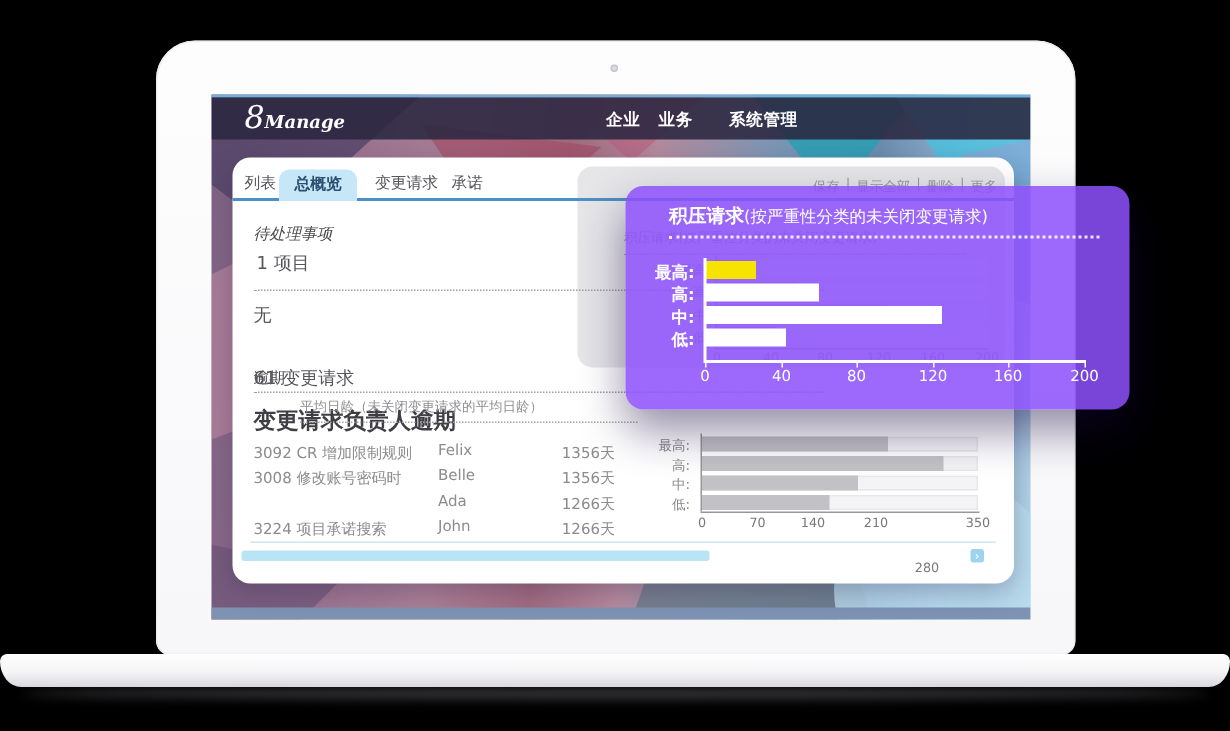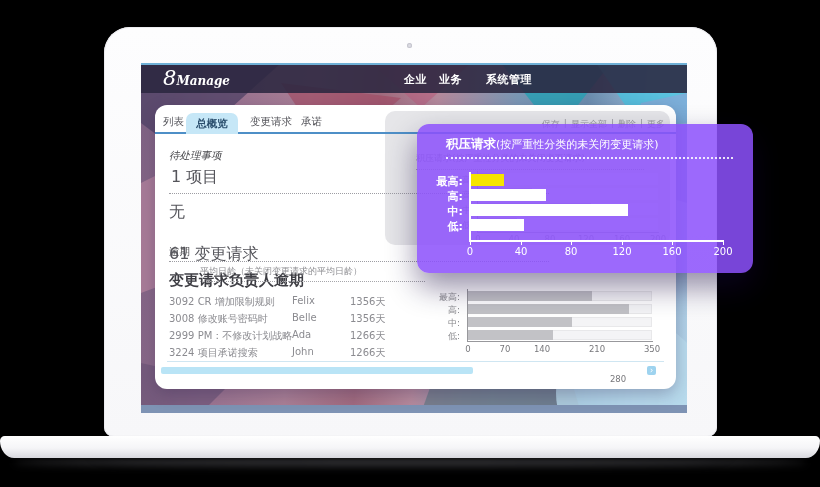--- a/index.html
+++ b/index.html
@@ -29,27 +29,27 @@
   
   .panel{position:absolute;left:14px;top:42px;width:521px;height:284px;background:#fff;border-radius:12px;
     box-shadow:0 5px 16px rgba(50,35,80,.30);}
   .tab{position:absolute;top:10px;font-size:10.5px;color:#56565c;}
   .tab-underline{position:absolute;left:0;top:27px;width:521px;height:2px;background:#4e8fc7;}
   .tab-pill{position:absolute;left:31px;top:8px;width:52px;height:21px;background:#c6e7f7;border-radius:7px 7px 0 0;
     text-align:center;line-height:21px;font-size:10.5px;font-weight:bold;color:#2b4f6e;}
   .links{position:absolute;top:13px;right:11px;display:flex;gap:4px;font-size:9px;color:#98989e;}
   .links span{white-space:nowrap;}
   .lbl{position:absolute;font-size:10.5px;color:#4a4a4e;white-space:nowrap;}
-  .val{position:absolute;font-size:16px;color:#55555b;white-space:nowrap;}
+  .val{position:absolute;font-size:12px;color:#55555b;white-space:nowrap;}
   .dotted{position:absolute;height:0;border-top:1.5px dotted #9d9da3;}
   .thead{position:absolute;font-size:15px;font-weight:bold;color:#3e3e44;white-space:nowrap;}
   .trow{position:absolute;left:0;width:521px;height:14px;font-size:10px;color:#8b8b90;}
   .trow .c1{position:absolute;left:14px;white-space:nowrap;}
   .trow .c2{position:absolute;left:137px;white-space:nowrap;}
-  .trow .c3{position:absolute;left:195px;width:60px;text-align:left;}
+  .trow .c3{position:absolute;left:195px;width:60px;text-align:right;}
   .hdivider{position:absolute;left:12px;top:256px;width:497px;height:1px;background:#cfe6f2;}
   .hthumb{position:absolute;left:6px;top:262px;width:312px;height:7px;background:#b9e4f6;border-radius:2px;}
   .harrow{position:absolute;left:492px;top:261px;width:9px;height:9px;background:#9ed3ef;border-radius:2px;
     color:#fff;font-size:8px;line-height:9px;text-align:center;}
   
   .graypanel{position:absolute;left:230px;top:6px;width:285px;height:134px;background:#e6e6e9;border-radius:10px;}
   .gtitle{position:absolute;left:31px;top:41px;font-size:9px;color:#98989c;white-space:nowrap;}
   .gdot{position:absolute;left:31px;top:58px;width:228px;border-top:1px dotted #ababaf;}
   .grow{position:absolute;height:12px;}
   .grow .glabel{position:absolute;left:39px;top:1px;width:50px;text-align:right;font-size:9px;color:#9a9a9e;}
@@ -189,21 +189,20 @@
         <span class="c1">3092 CR 增加限制规则</span>
         <span class="c2">Felix</span>
         <span class="c3">1356天</span>
       </div>
       <div class="trow" style="top:207px;">
         <span class="c1">3008 修改账号密码时</span>
         <span class="c2">Belle</span>
         <span class="c3">1356天</span>
       </div>
       <div class="trow" style="top:224px;">
-        <span class="c1">2999 PM：不修改计划战略</span>
         <span class="c2">Ada</span>
         <span class="c3">1266天</span>
       </div>
       <div class="trow" style="top:241px;text-decoration:underline;">
         <span class="c1">3224 项目承诺搜索</span>
         <span class="c2">John</span>
         <span class="c3">1266天</span>
       </div>
 
       <div class="hdivider"></div>
@@ -234,21 +233,21 @@
         <span class="c2label">低:</span>
         <div class="c2track">
             <div class="c2bar" style="width: 85px; background: rgb(194, 194, 198);"></div>
           </div>
       </div>
       <div class="c2vline"></div>
       <div class="c2base"></div>
       <span class="c2tk" style="left:313px;">0</span>
       <span class="c2tk" style="left:350px;">70</span>
       <span class="c2tk" style="left:387px;">140</span>
-      <span class="c2tk" style="left:442px;">210</span>
+      <span class="c2tk" style="left:429px;">210</span>
       <span class="c2tk" style="left:463px;margin-top:30px;">280</span>
       <span class="c2tk" style="left:497px;">350</span>
     </div>
   </div>
 
   <div class="card">
     <div class="ctitle">
       <span class="b">积压请求</span><span class="s">(按严重性分类的未关闭变更请求)</span>
     </div>
     <div class="cdot"></div>

